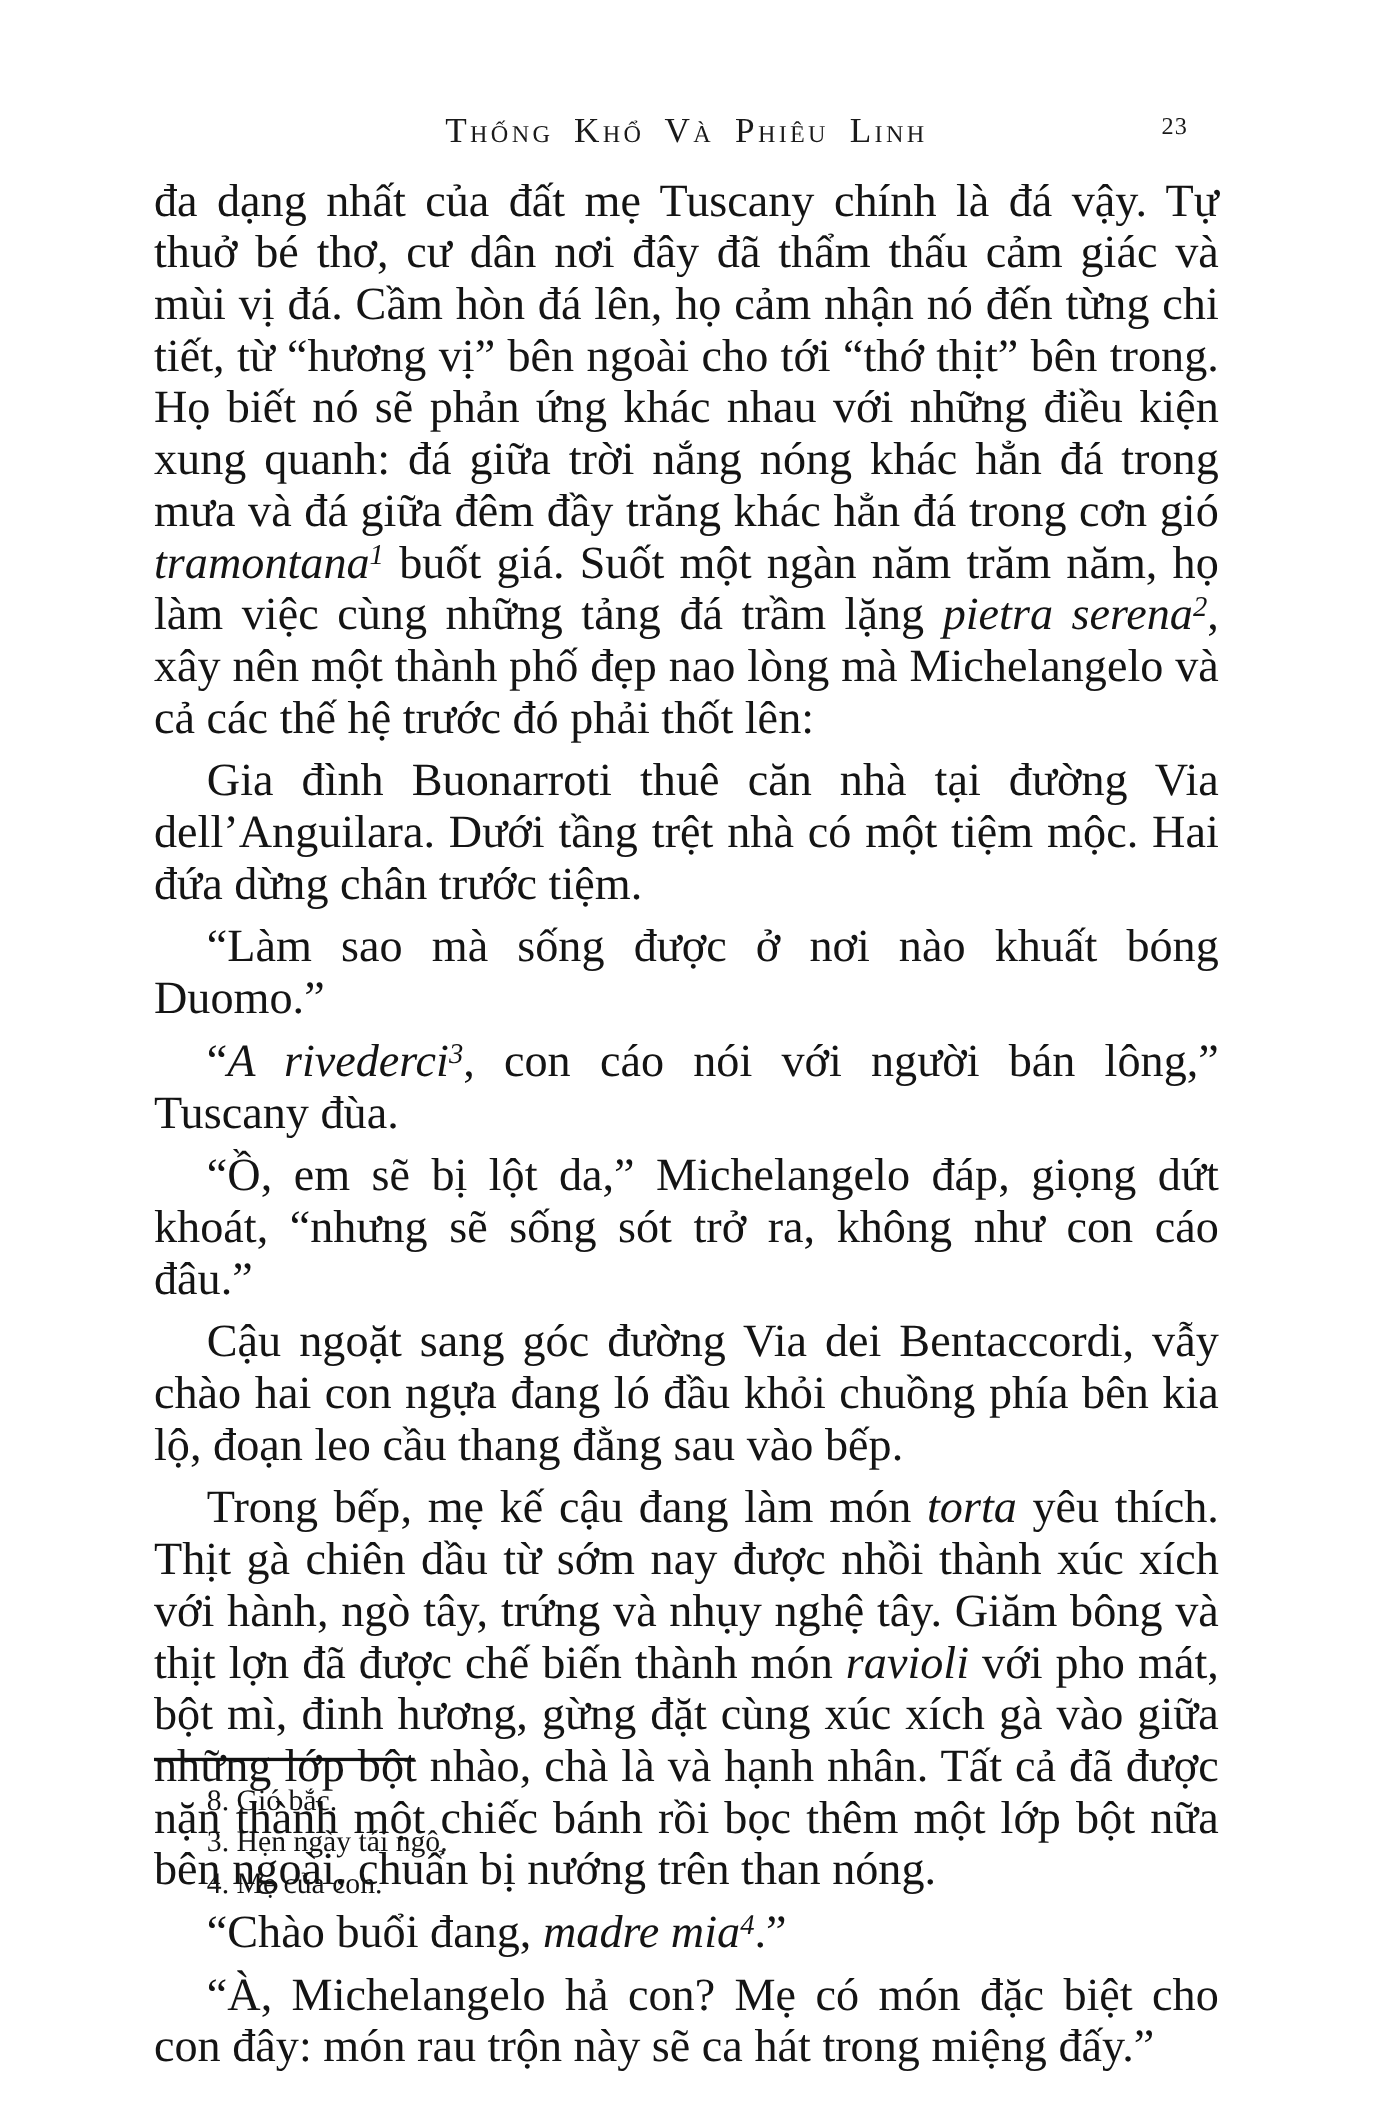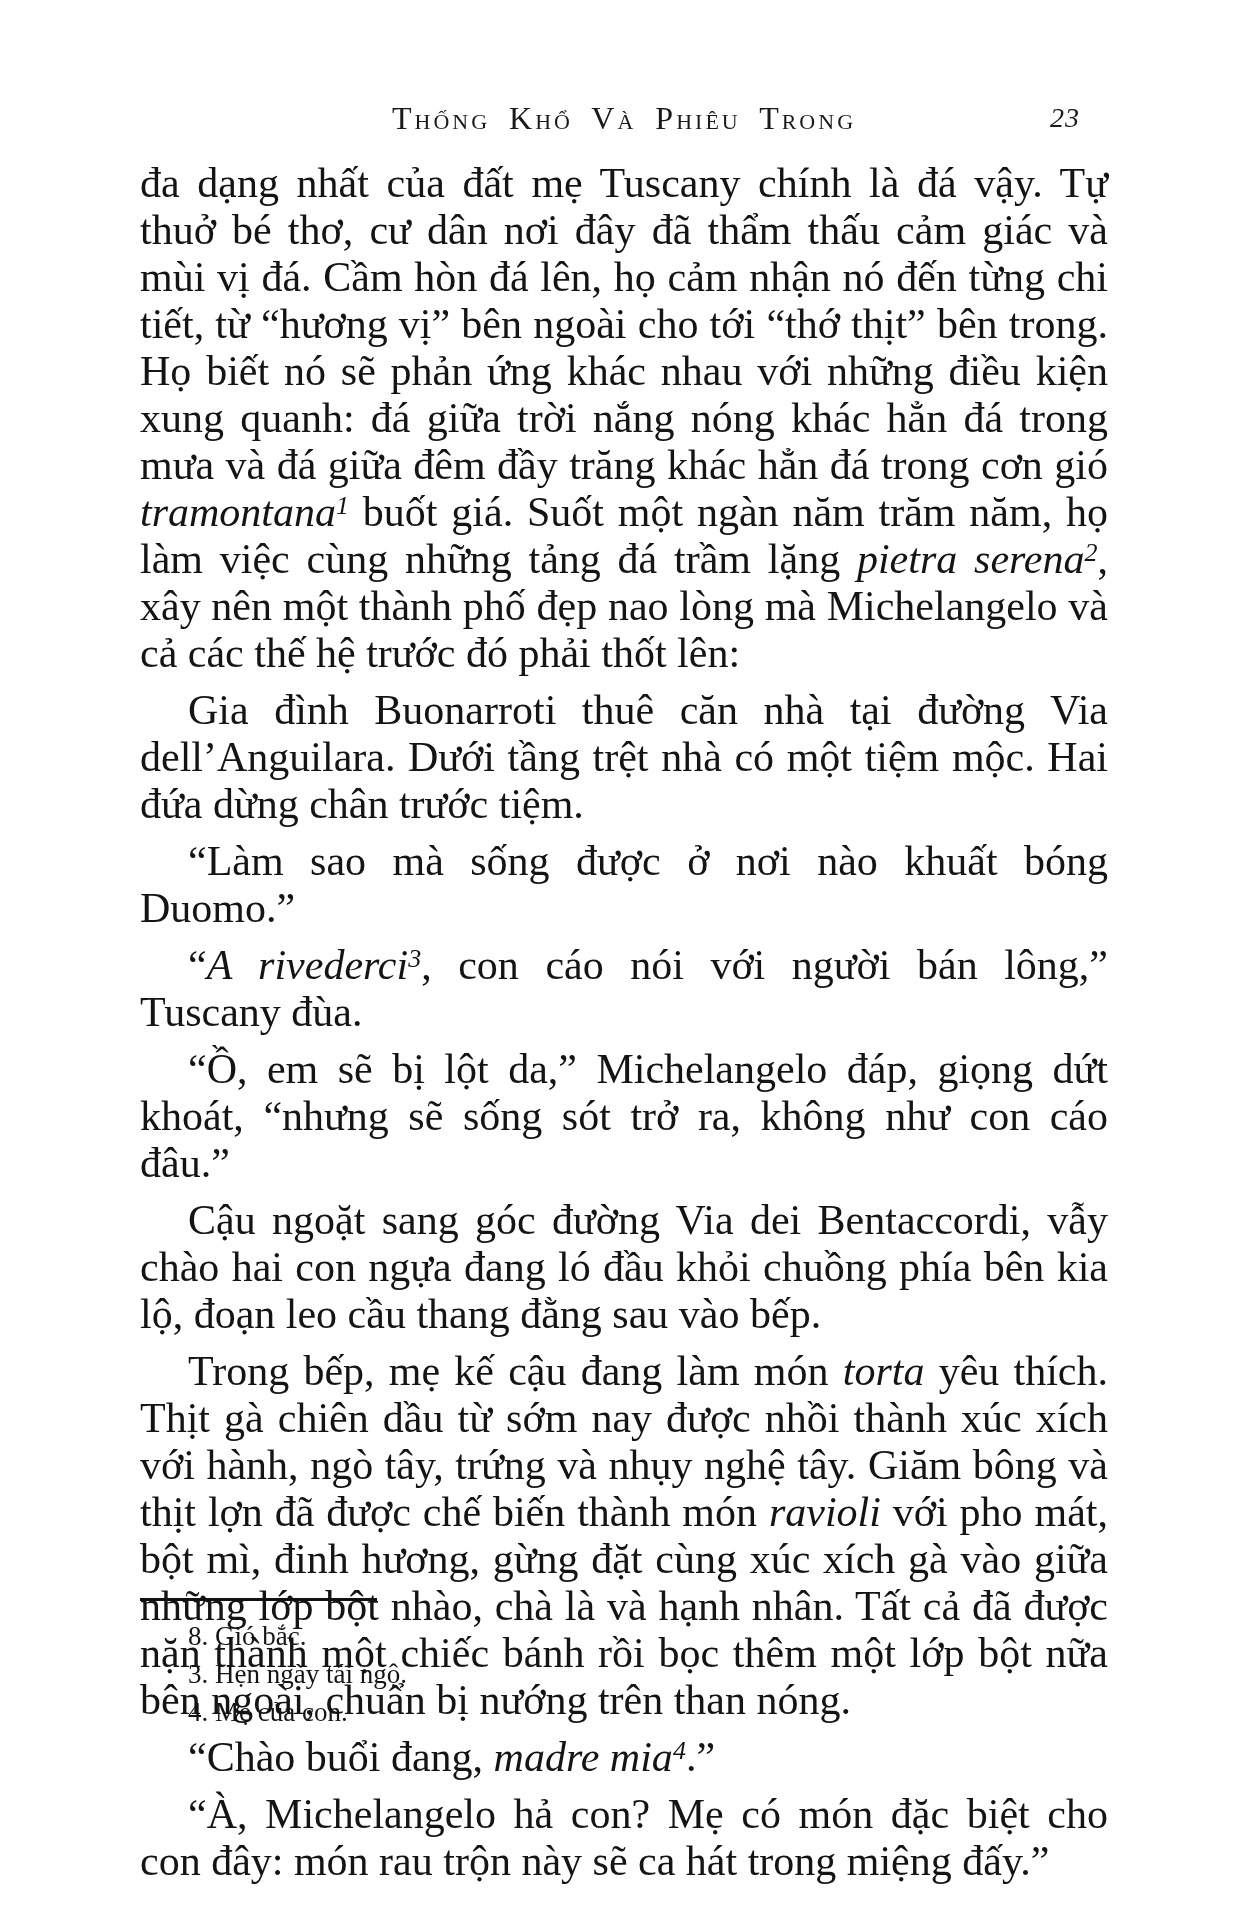--- a/index.html
+++ b/index.html
@@ -28,22 +28,21 @@
     font-size: 32px;
     letter-spacing: 3px;
     word-spacing: 8px;
     color: #1a1a1a;
     white-space: nowrap;
   }
   .page-number {
     position: absolute;
     top: 2px;
     right: 28px;
-    font-style: italic;
-    font-size: 28px;
+    font-size: 22px;
     letter-spacing: 1px;
     color: #1a1a1a;
   }
   .body-text {
     position: absolute;
     top: 160px;
     left: 140px;
     width: 968px;
   }
   .body-text p {
@@ -81,21 +80,21 @@
     padding-left: 48px;
     color: #141414;
   }
 </style>
 </head>
 <body>
 
 <div class="page">
 
   <div class="running-head">
-    <span class="head-title">Thống Khổ Và Phiêu Trong</span>
+    <span class="head-title">Thống Khổ Và Phiêu Linh</span>
     <span class="page-number">23</span>
   </div>
 
   <div class="body-text">
       <p class="no-indent"><span>đa dạng nhất của đất mẹ Tuscany chính là đá vậy. Tự thuở bé thơ, cư dân nơi đây đã thẩm thấu cảm giác và mùi vị đá. Cầm hòn đá lên, họ cảm nhận nó đến từng chi tiết, từ “hương vị” bên ngoài cho tới “thớ thịt” bên trong. Họ biết nó sẽ phản ứng khác nhau với những điều kiện xung quanh: đá giữa trời nắng nóng khác hẳn đá trong mưa và đá giữa đêm đầy trăng khác hẳn đá trong cơn gió </span><span class="it">tramontana</span><sup class="it">1</sup><span> buốt giá. Suốt một ngàn năm trăm năm, họ làm việc cùng những tảng đá trầm lặng </span><span class="it">pietra serena</span><sup class="it">2</sup><span>, xây nên một thành phố đẹp nao lòng mà Michelangelo và cả các thế hệ trước đó phải thốt lên:</span></p>
       <p><span>Gia đình Buonarroti thuê căn nhà tại đường Via dell’Anguilara. Dưới tầng trệt nhà có một tiệm mộc. Hai đứa dừng chân trước tiệm.</span></p>
       <p><span>“Làm sao mà sống được ở nơi nào khuất bóng Duomo.”</span></p>
       <p><span>“</span><span class="it">A rivederci</span><sup class="it">3</sup><span>, con cáo nói với người bán lông,” Tuscany đùa.</span></p>
       <p><span>“Ồ, em sẽ bị lột da,” Michelangelo đáp, giọng dứt khoát, “nhưng sẽ sống sót trở ra, không như con cáo đâu.”</span></p>
       <p><span>Cậu ngoặt sang góc đường Via dei Bentaccordi, vẫy chào hai con ngựa đang ló đầu khỏi chuồng phía bên kia lộ, đoạn leo cầu thang đằng sau vào bếp.</span></p>

